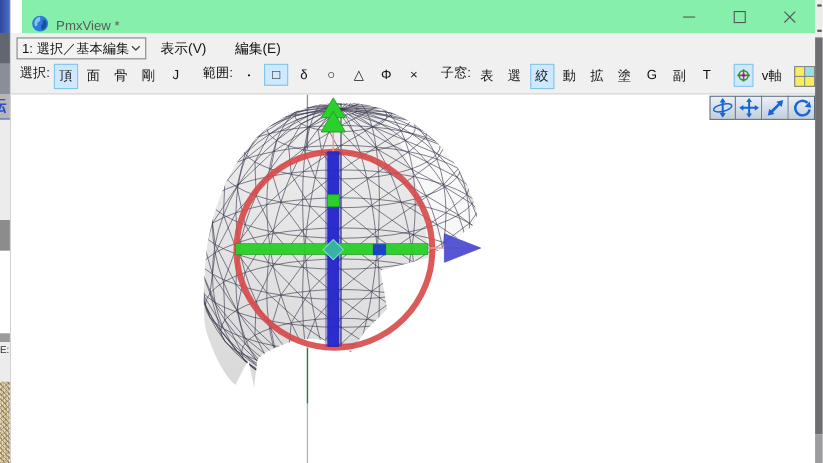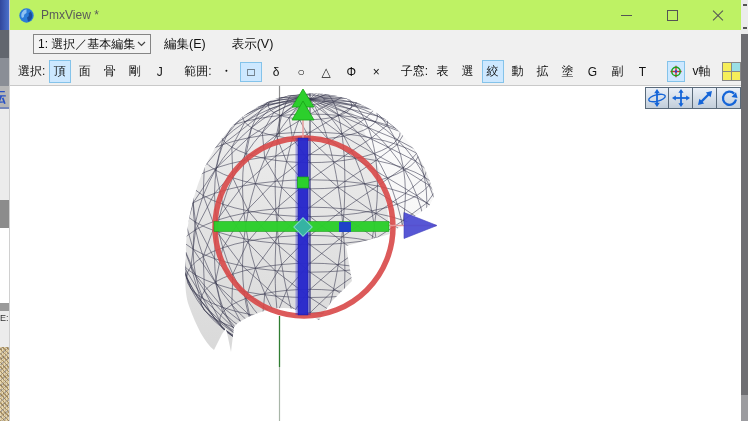--- a/index.html
+++ b/index.html
@@ -26,39 +26,39 @@
       repeating-linear-gradient(90deg,rgba(255,240,200,.5) 0 1px,transparent 1px 2px);}
   .strip-right{position:absolute;right:0;top:0;width:7px;height:421px;z-index:5;}
   .sr-top{position:absolute;top:0;height:34px;width:7px;background:#ececec;}
   .sr-top i{position:absolute;left:2px;width:4px;height:2px;background:#555;}
   .sr-mid{position:absolute;top:34px;height:361px;width:7px;background:#6e6e72;}
   .sr-bot{position:absolute;top:395px;height:26px;width:7px;background:#9c9ca0;}
 
   
   .main{position:absolute;left:9px;top:0;width:732px;height:421px;background:#fff;border-left:1px solid #d0d0d0;box-sizing:border-box;}
 
-  .titlebar{height:30px;display:flex;align-items:center;background:#bef264;}
+  .titlebar{height:30px;display:flex;align-items:flex-end;background:#86efac;margin-left:10px;}
   .app-icon{width:17px;height:17px;margin:0 6px 0 8px;flex:0 0 auto;}
   .title-text{font-size:12px;color:#5a5a5a;flex:1 1 auto;}
   .win-ctrls{display:flex;height:30px;}
   .wc{width:46px;height:30px;display:flex;align-items:center;justify-content:center;position:relative;}
   .wc-min i{width:11px;height:1px;background:#555;display:block;}
   .wc-max i{width:9px;height:9px;border:1px solid #555;display:block;}
   .wc-close i{position:relative;width:12px;height:12px;display:block;}
   .wc-close i:before,.wc-close i:after{content:"";position:absolute;left:-1px;top:5.5px;width:14px;height:1px;background:#555;}
   .wc-close i:before{transform:rotate(45deg);} .wc-close i:after{transform:rotate(-45deg);}
 
   .menubar{height:28px;background:#f0f0f0;display:flex;align-items:center;font-size:12.5px;color:#111;}
-  .mode-dd{margin-left:23px;width:118px;height:20px;border:1px solid #858585;background:#f3f3f3;
+  .mode-dd{margin-left:5px;width:118px;height:20px;border:1px solid #858585;background:#f3f3f3;
     display:flex;align-items:center;font-size:12px;padding:0 4px;box-sizing:border-box;}
   .mode-dd span{flex:1 1 auto;white-space:nowrap;overflow:hidden;}
   .mode-dd svg{flex:0 0 auto;}
   .menu-item{padding:4px 13px;}
 
-  .toolbar{height:28px;background:#f0f0f0;border-bottom:1px solid #c9c9c9;display:flex;align-items:center;
+  .toolbar{height:28px;background:#f0f0f0;border-bottom:1px solid #c9c9c9;display:flex;align-items:flex-start;
     font-size:12px;color:#111;box-sizing:border-box;white-space:nowrap;}
   .grip{width:3px;height:20px;margin:0 4px 0 2px;background-image:repeating-linear-gradient(#9aa 0 2px,transparent 2px 4px);background-size:2px 100%;background-repeat:no-repeat;background-position:0 0;}
   .tlabel{margin:0 2px 0 2px;color:#111;}
   .tb{min-width:12px;text-align:center;padding:2px 4px;margin:0 1.5px;border:1px solid transparent;cursor:default;}
   .tb.sel{background:#cde8ff;border-color:#84c3ea;}
   .tsep{width:1px;height:19px;background:#b8b8b8;margin:0 5px;}
   .tb-icon{display:flex;align-items:center;justify-content:center;padding:1px 2px;}
   .quad{display:grid;grid-template-columns:8px 8px;grid-template-rows:8px 8px;gap:1px;border:1px solid #888;background:#888;}
 
   
@@ -121,22 +121,22 @@
       </div>
     </div>
 
     <div class="menubar">
       <div class="mode-dd">
         <span>1: 選択／基本編集</span>
         <svg width="9" height="6" viewBox="0 0 9 6">
           <path d="M1 1 L4.5 4.5 L8 1" fill="none" stroke="#444" stroke-width="1.2"></path>
         </svg>
       </div>
+      <div class="menu-item">表示(V)</div>
       <div class="menu-item">編集(E)</div>
-      <div class="menu-item">表示(V)</div>
     </div>
 
     <div class="toolbar">
       <div class="grip"></div>
       <span class="tlabel">選択:</span>
       <div class="tb sel">頂</div>
       <div class="tb">面</div>
       <div class="tb">骨</div>
       <div class="tb">剛</div>
       <div class="tb">J</div>

